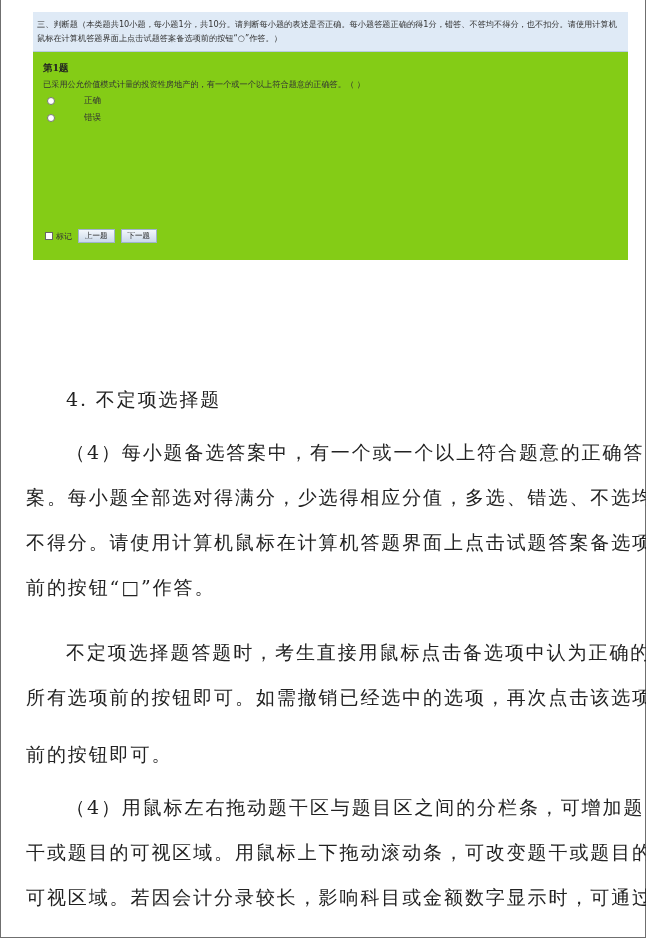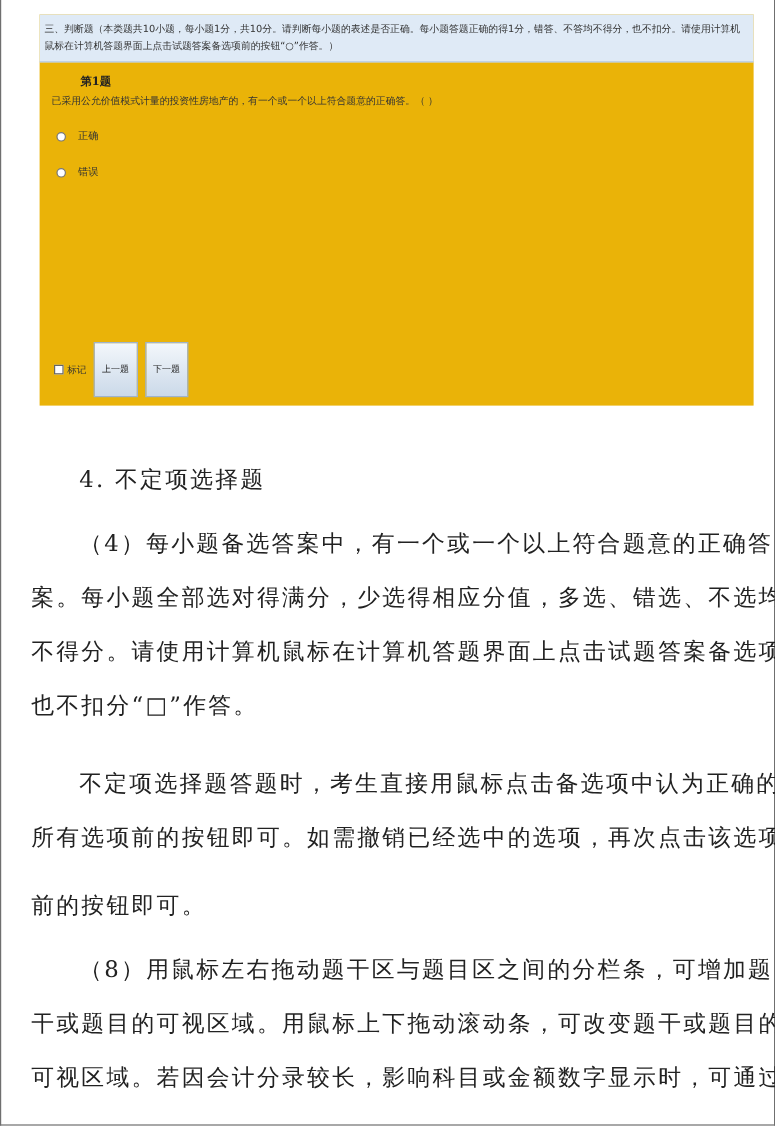--- a/index.html
+++ b/index.html
@@ -5,42 +5,42 @@
     html, body { margin: 0; padding: 0; }
     body {
       width: 646px; height: 939px; background: #ffffff; position: relative; overflow: hidden;
       font-family: "DejaVu Serif", "Liberation Serif", serif;
     }
     .page-frame {
       position: absolute; left: 0; top: 0; width: 644px; height: 937px;
       border: 1px solid #6f6f6f; border-top: none;
     }
     .exam-shot {
-      position: absolute; left: 33px; top: 12px; width: 595px; height: 326px;
-      background: #eab308;
+      position: absolute; left: 33px; top: 12px; width: 595px; height: 248px;
+      background: #84cc16;
       font-family: "DejaVu Sans", "Liberation Sans", sans-serif;
       color: #333;
     }
     .exam-header {
       padding: 5px 4px 4px 4px; font-size: 8.2px; line-height: 14px;
       border-bottom: 1px solid #b7cbe2; background: #dfeaf6;
       height: 30px;
     }
     .q-block { padding: 8px 10px 0 10px; }
-    .q-title { font-weight: bold; font-size: 9.5px; font-family: "DejaVu Serif", serif; color:#222; margin-top:2px;margin-left:24px;}
+    .q-title { font-weight: bold; font-size: 9.5px; font-family: "DejaVu Serif", serif; color:#222; margin-top:2px;}
     .q-stem { font-size: 8.2px; margin-top: 4px; }
-    .option { display: flex; align-items: center; font-size: 8.5px; margin-top: 18px; }
+    .option { display: flex; align-items: center; font-size: 8.5px; margin-top: 5px; gap: 19px; }
     .radio {
       width: 6px; height: 6px; border: 1px solid #777; border-radius: 50%; background: #fff;
       margin: 0 10px 0 4px;
     }
-    .footer { position: absolute; left: 12px; bottom: 7px; display: flex; align-items: center; font-size: 8px; }
+    .footer { position: absolute; left: 12px; bottom: 17px; display: flex; align-items: center; font-size: 8px; }
     .checkbox { width: 6px; height: 6px; border: 1px solid #666; background:#fff; margin-right: 3px; }
     .btn {
-      font-size: 7.5px; padding: 17px 6px; margin-left: 6px;
+      font-size: 7.5px; padding: 1px 6px; margin-left: 6px;
       background: linear-gradient(#f3f7fb, #cbd9e9); border: 1px solid #9fb3cc; color:#222;
     }
     .doc { position: absolute; left: 26px; width: 596px; font-size: 19px; color: #222; }
     .line { position: absolute; white-space: nowrap; letter-spacing: 1.9px; }
   </style>
 </head>
 <body>
 
 <div class="page-frame"></div>
 
@@ -65,22 +65,22 @@
     <span class="btn">下一题</span>
   </div>
 </div>
 
 <div class="doc">
   <div class="line" style="left:40px; top:387px;">4. 不定项选择题</div>
 
   <div class="line" style="left:40px; top:440px;">（4）每小题备选答案中，有一个或一个以上符合题意的正确答</div>
   <div class="line" style="left:0; top:485px;">案。每小题全部选对得满分，少选得相应分值，多选、错选、不选均</div>
   <div class="line" style="left:0; top:530px;">不得分。请使用计算机鼠标在计算机答题界面上点击试题答案备选项</div>
-  <div class="line" style="left:0; top:575px;">也不扣分“□”作答。</div>
+  <div class="line" style="left:0; top:575px;">前的按钮“□”作答。</div>
 
   <div class="line" style="left:40px; top:640px;">不定项选择题答题时，考生直接用鼠标点击备选项中认为正确的</div>
   <div class="line" style="left:0; top:685px;">所有选项前的按钮即可。如需撤销已经选中的选项，再次点击该选项</div>
   <div class="line" style="left:0; top:730px;margin-top:12px;">前的按钮即可。</div>
 
-  <div class="line" style="left:40px; top:795px;">（8）用鼠标左右拖动题干区与题目区之间的分栏条，可增加题</div>
+  <div class="line" style="left:40px; top:795px;">（4）用鼠标左右拖动题干区与题目区之间的分栏条，可增加题</div>
   <div class="line" style="left:0; top:840px;">干或题目的可视区域。用鼠标上下拖动滚动条，可改变题干或题目的</div>
   <div class="line" style="left:0; top:885px;">可视区域。若因会计分录较长，影响科目或金额数字显示时，可通过</div>
 </div>
 
 </body></html>

